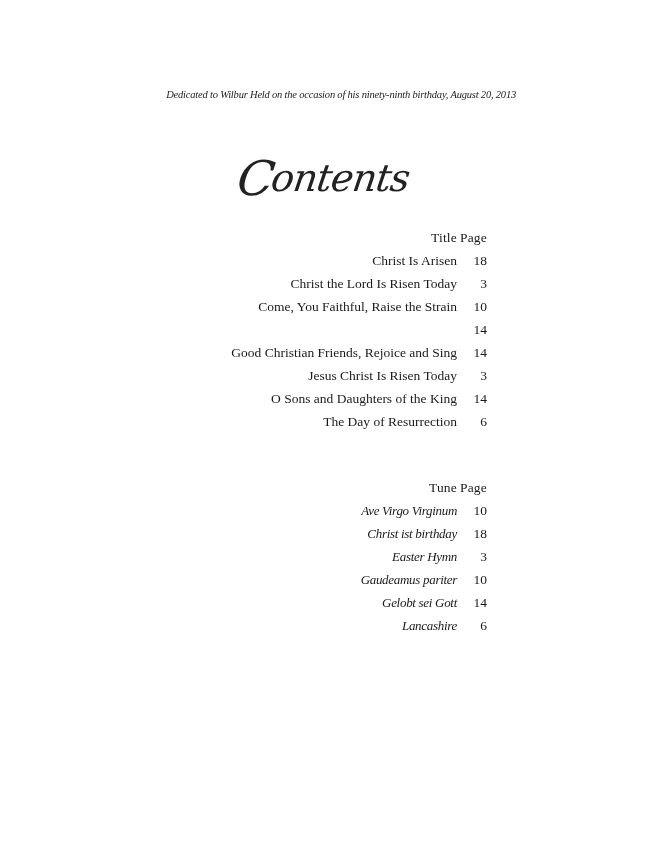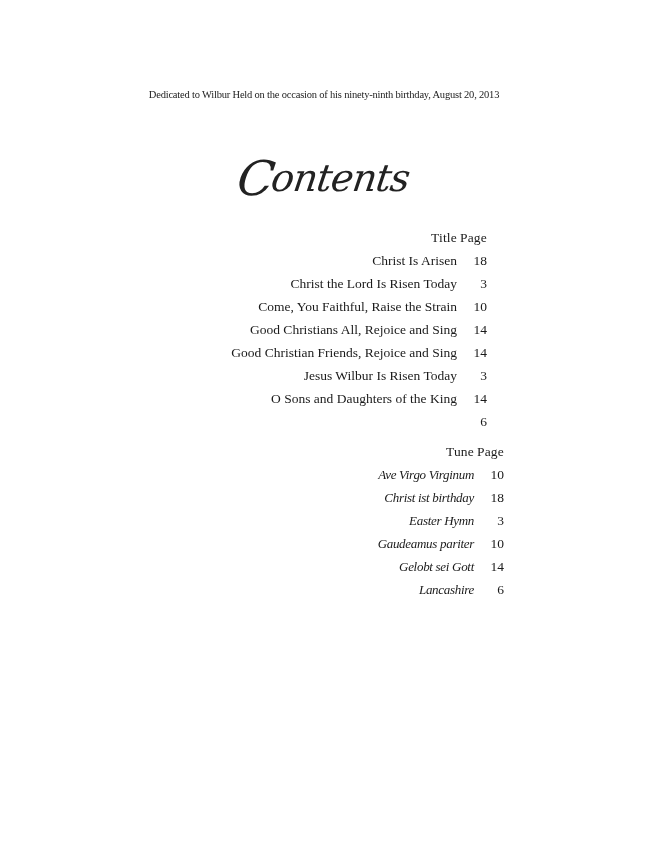--- a/index.html
+++ b/index.html
@@ -12,22 +12,23 @@
       height: 864px;
       position: relative;
       overflow: hidden;
       color: #1a1a1a;
       font-family: "Liberation Serif", "DejaVu Serif", serif;
     }
     .dedication {
       position: absolute;
       top: 89px;
       left: 0;
-      width: 648px;
-      text-align: center;
+      width: 516px;
+      text-align: right;
+      font-style: italic;
       font-size: 10.5px;
       letter-spacing: -0.2px;
       color: #222;
     }
     .contents-title {
       position: absolute;
       top: 146px;
       left: 0;
       width: 648px;
       text-align: center;
@@ -43,21 +44,21 @@
       position: relative;
       top: 4px;
       margin-right: -2px;
     }
     .toc {
       position: absolute;
       left: 144px;
       width: 343px;
     }
     .toc-titles { top: 228px; }
-    .toc-tunes { top: 442px; margin-left: 17px; }
+    .toc-tunes { top: 478px; }
     .toc-row {
       display: flex;
       justify-content: flex-end;
       align-items: baseline;
       height: 23px;
       line-height: 19px;
       font-size: 13.5px;
     }
     .toc-row.header {
       font-size: 13.5px;
@@ -93,36 +94,36 @@
   </div>
   <div class="toc-row item">
     <span class="entry-name">Christ the Lord Is Risen Today</span>
     <span class="entry-page">3</span>
   </div>
   <div class="toc-row item">
     <span class="entry-name">Come, You Faithful, Raise the Strain</span>
     <span class="entry-page">10</span>
   </div>
   <div class="toc-row item">
-    <span class="entry-name">Good Christians All, Rejoice and Sing</span>
     <span class="entry-page">14</span>
   </div>
   <div class="toc-row item">
     <span class="entry-name">Good Christian Friends, Rejoice and Sing</span>
     <span class="entry-page">14</span>
   </div>
   <div class="toc-row item">
-    <span class="entry-name">Jesus Wilbur Is Risen Today</span>
+    <span class="entry-name">Jesus Christ Is Risen Today</span>
     <span class="entry-page">3</span>
   </div>
   <div class="toc-row item">
     <span class="entry-name">O Sons and Daughters of the King</span>
     <span class="entry-page">14</span>
   </div>
   <div class="toc-row item">
+    <span class="entry-name">The Day of Resurrection</span>
     <span class="entry-page">6</span>
   </div>
 </div>
 
 <div class="toc toc-tunes">
   <div class="toc-row header">
     <span>Tune</span>
     <span class="entry-page">Page</span>
   </div>
   <div class="toc-row item">

